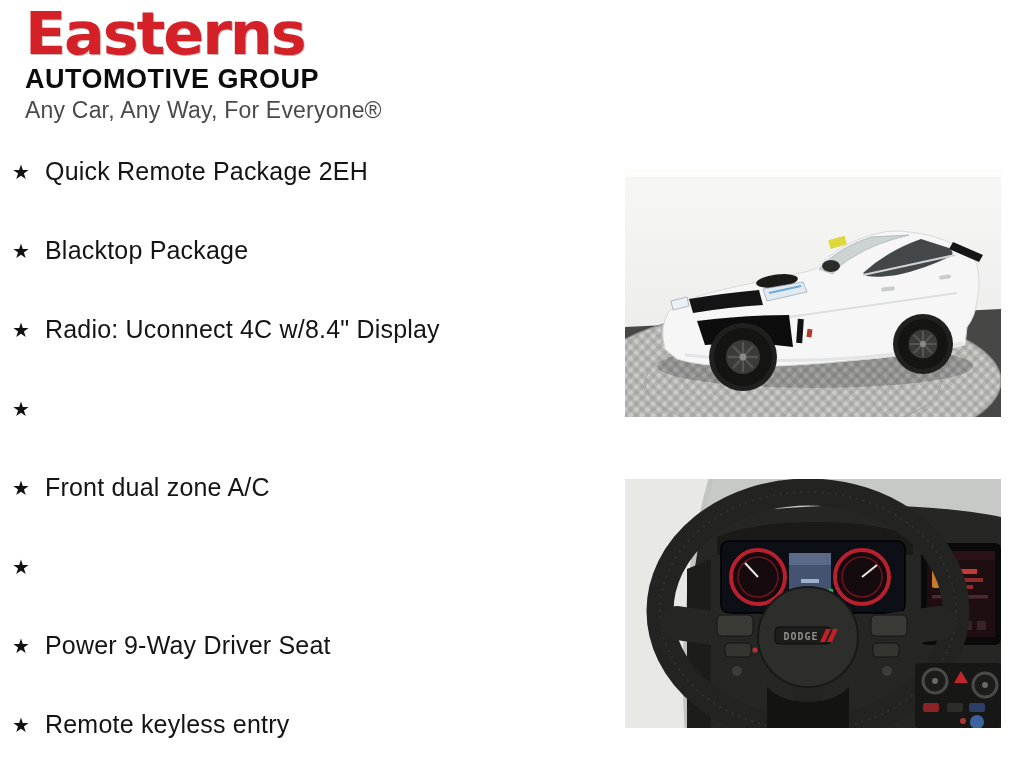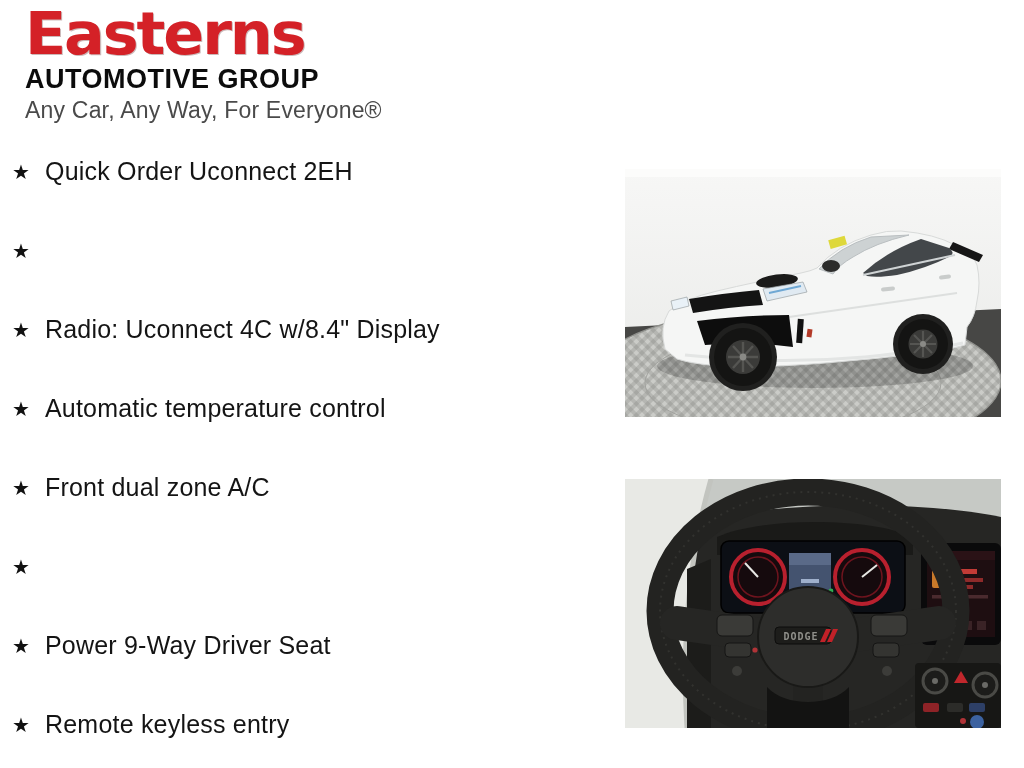--- a/index.html
+++ b/index.html
@@ -35,32 +35,32 @@
 
   <header class="logo">
     <div class="logo-title">Easterns</div>
     <div class="logo-subtitle">AUTOMOTIVE GROUP</div>
     <div class="logo-tagline">Any Car, Any Way, For Everyone®</div>
   </header>
 
   <ul class="features">
     <li>
       <span class="star">★</span>
-      <span class="feat-label">Quick Order Uconnect 2EH</span>
-    </li>
-    <li>
-      <span class="star">★</span>
+      <span class="feat-label">Quick Remote Package 2EH</span>
+    </li>
+    <li>
+      <span class="star">★</span>
+      <span class="feat-label">Blacktop Package</span>
     </li>
     <li>
       <span class="star">★</span>
       <span class="feat-label">Radio: Uconnect 4C w/8.4" Display</span>
     </li>
     <li>
       <span class="star">★</span>
-      <span class="feat-label">Automatic temperature control</span>
     </li>
     <li>
       <span class="star">★</span>
       <span class="feat-label">Front dual zone A/C</span>
     </li>
     <li>
       <span class="star">★</span>
     </li>
     <li>
       <span class="star">★</span>

